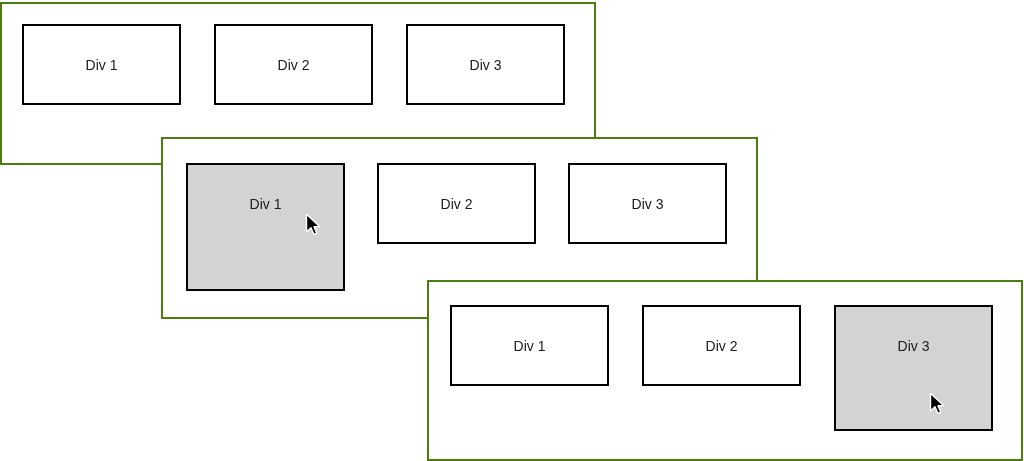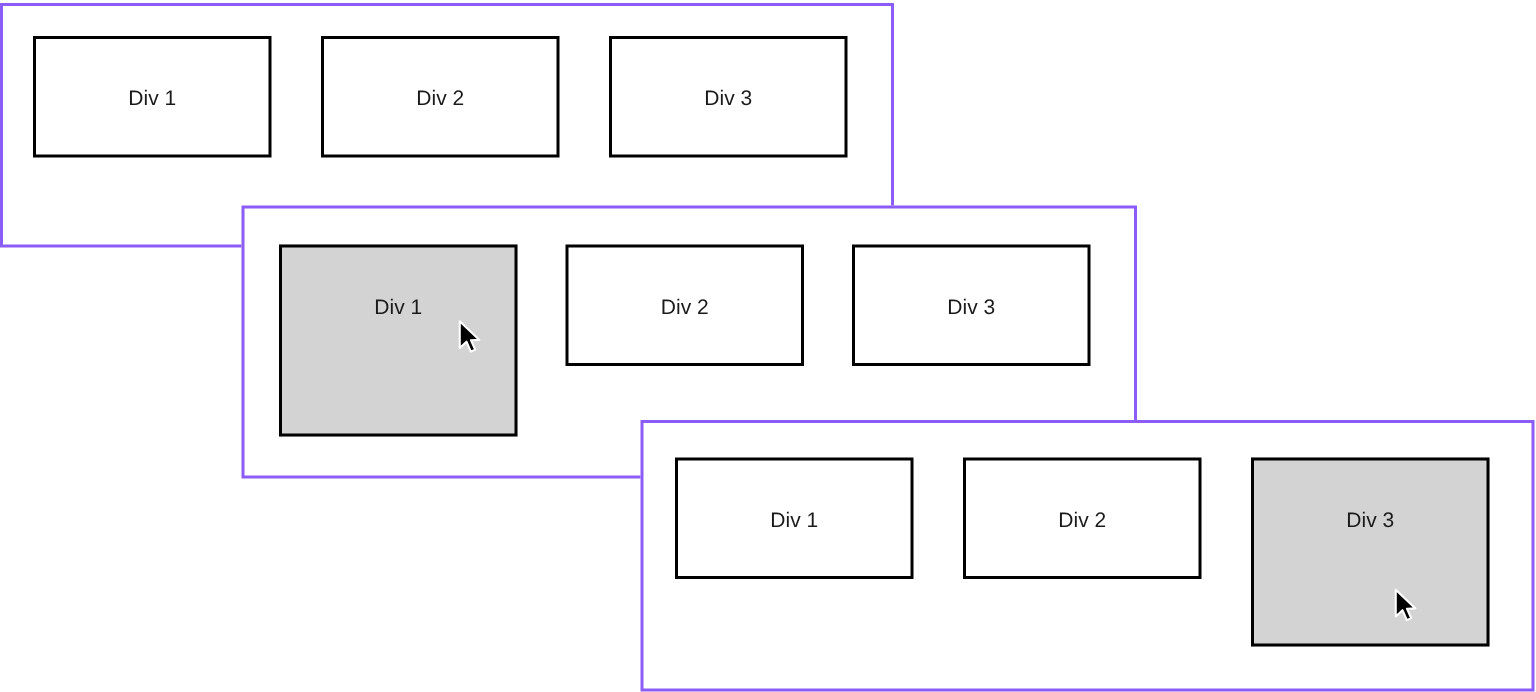--- a/index.html
+++ b/index.html
@@ -20,21 +20,21 @@
     left: 0;
     top: 0;
     width: 1024px;
     height: 461px;
   }
 
   
   .panel {
     position: absolute;
     box-sizing: border-box;
-    border: 2px solid #8b5cf6;
+    border: 2px solid #4d7c0f;
     background: #ffffff;
   }
   .panel-1 { left: 0px;   top: 2px;   width: 596px; height: 163px; }
   .panel-2 { left: 161px; top: 137px; width: 597px; height: 182px; }
   .panel-3 { left: 427px; top: 280px; width: 596px; height: 181px; }
 
   
   .panel-1 { z-index: 1; }
   .panel-2 { z-index: 2; }
   .panel-3 { z-index: 3; }

